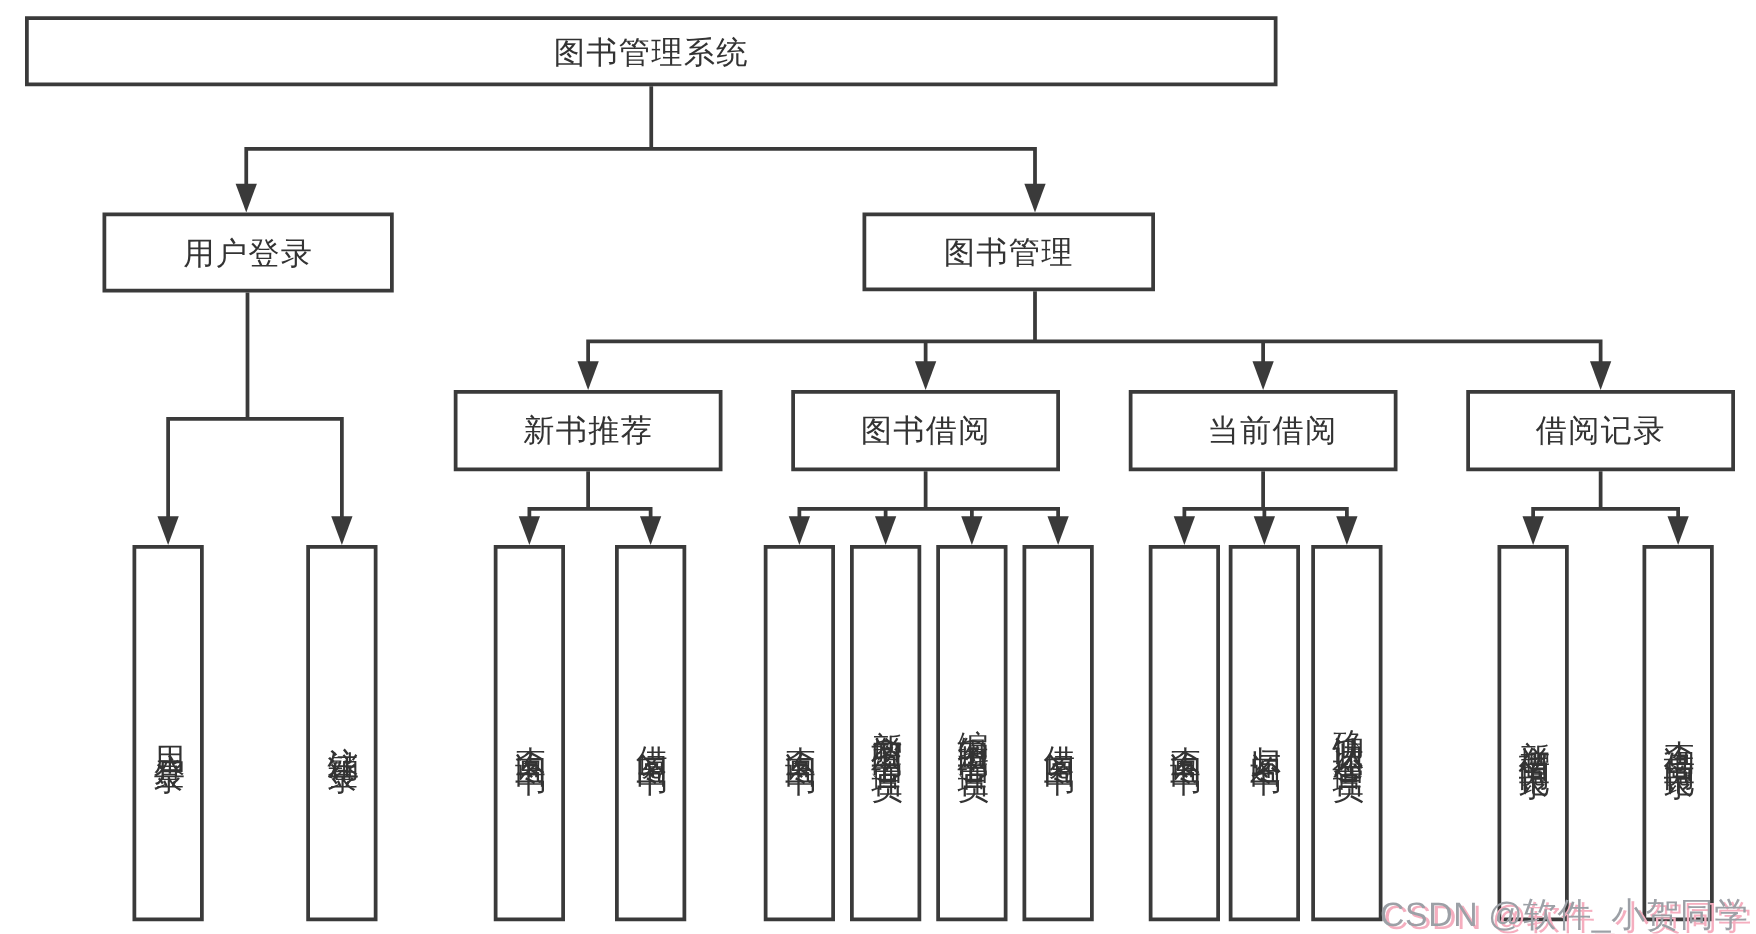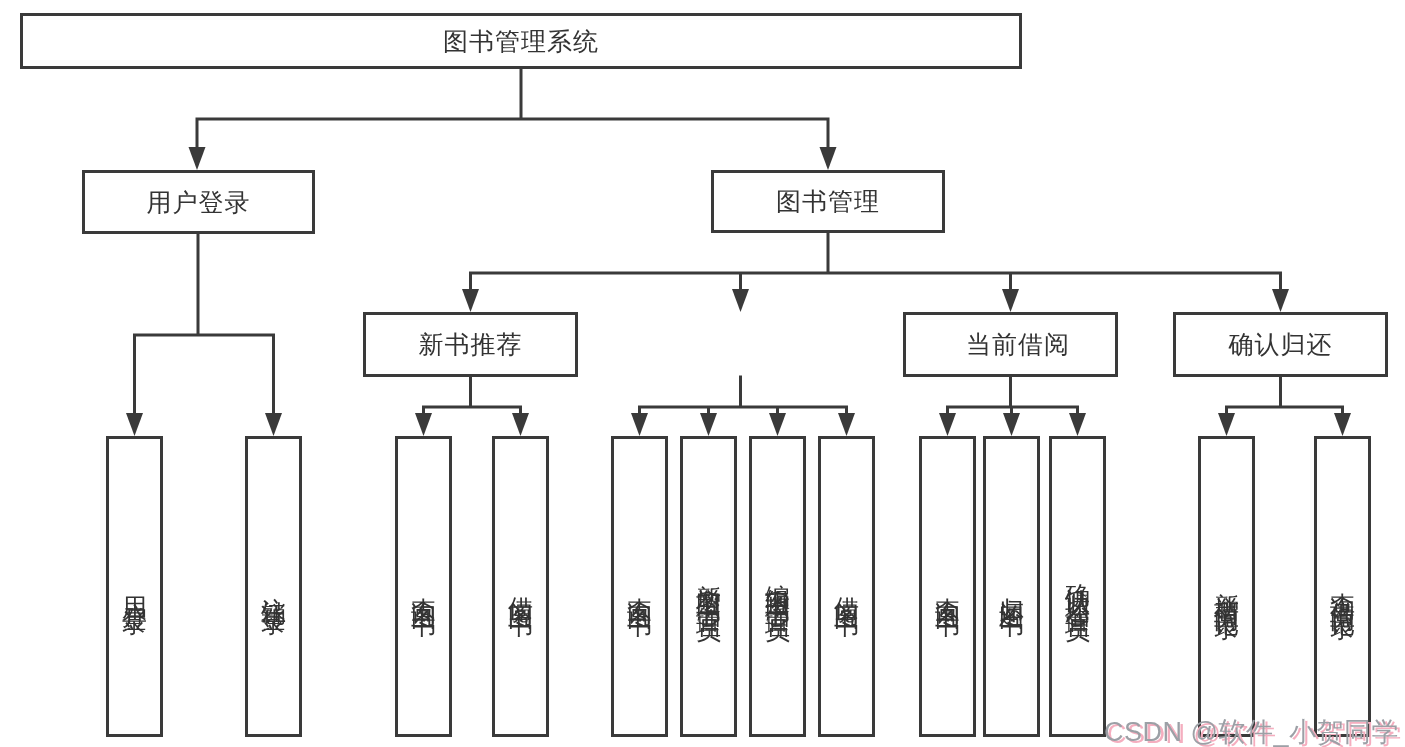--- a/index.html
+++ b/index.html
@@ -95,32 +95,35 @@
     </g>
   </svg>
 
   <div class="hbox" style="left:20px;top:13px;width:1002px;height:56px;">
     <span>图书管理系统</span>
   </div>
 
   <div class="hbox" style="left:82px;top:170px;width:233px;height:64px;">
     <span>用户登录</span>
   </div>
-  <div class="hbox" style="left:711px;top:170px;width:234px;height:63px;">
+  <div class="hbox" style="left:690px;top:170px;width:234px;height:63px;">
     <span>图书管理</span>
   </div>
 
   <div class="hbox" style="left:363px;top:312px;width:215px;height:65px;">
     <span>新书推荐</span>
   </div>
+  <div class="hbox" style="left:633px;top:312px;width:215px;height:65px;">
+    <span>图书借阅</span>
+  </div>
   <div class="hbox" style="left:903px;top:312px;width:215px;height:65px;padding-left:15px;">
     <span>当前借阅</span>
   </div>
   <div class="hbox" style="left:1173px;top:312px;width:215px;height:65px;">
-    <span>确认归还</span>
+    <span>借阅记录</span>
   </div>
 
   <div class="vbox" style="left:106px;">
     <span class="vlabel">用户登录</span>
   </div>
   <div class="vbox" style="left:245px;">
     <span class="vlabel">注销登录</span>
   </div>
   <div class="vbox" style="left:395px;">
     <span class="vlabel">查询图书</span>

